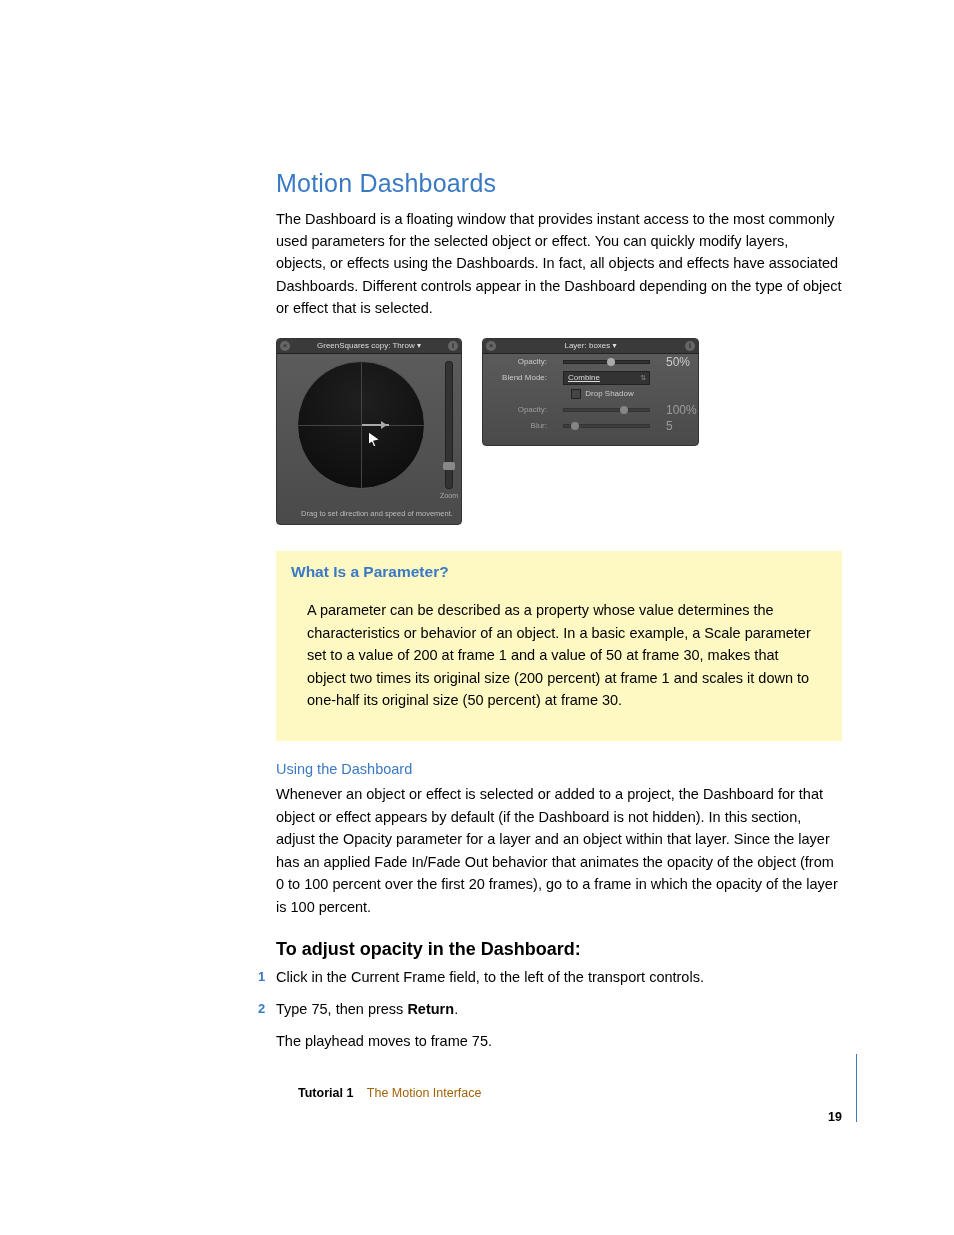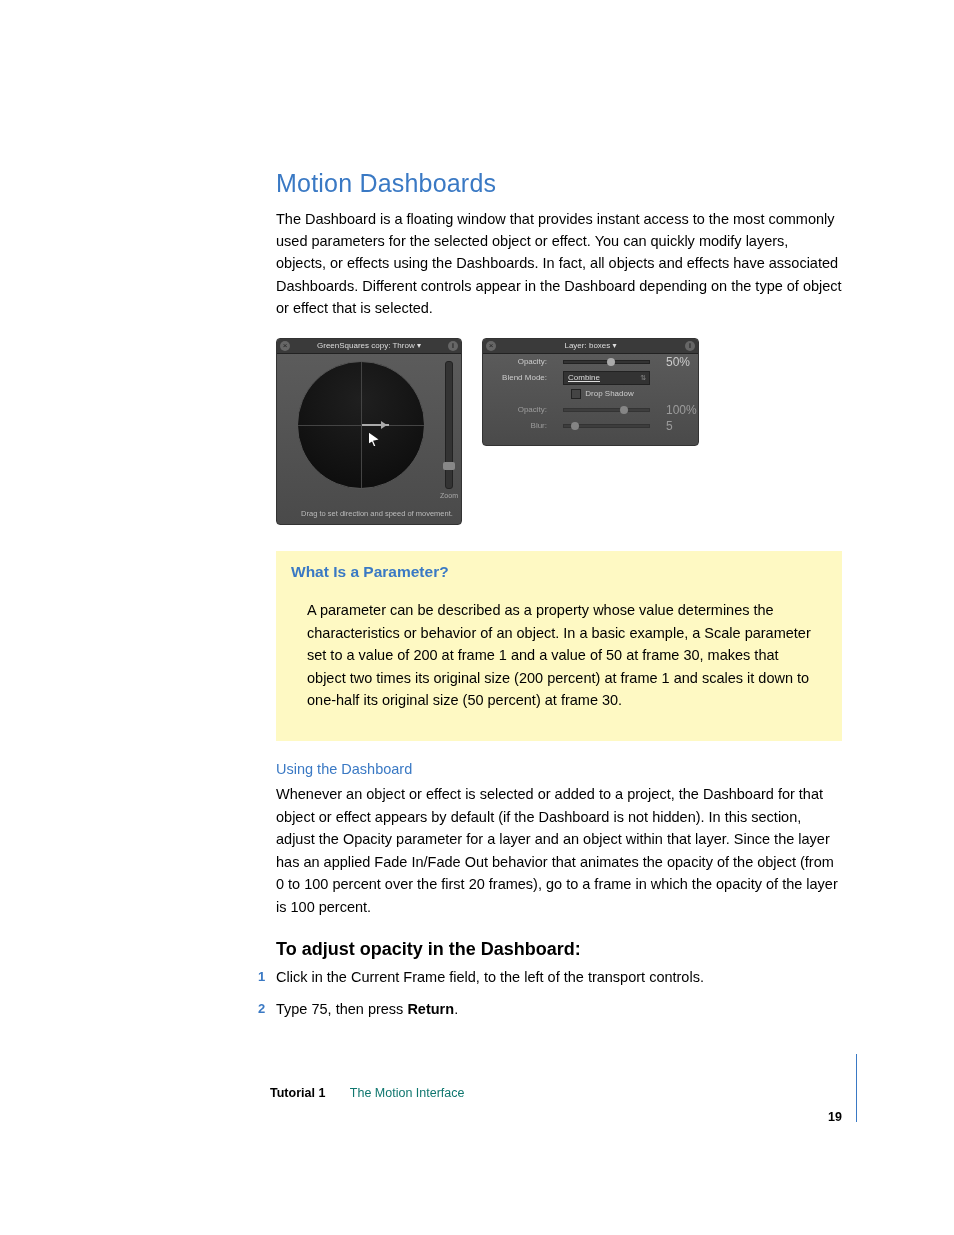--- a/index.html
+++ b/index.html
@@ -217,22 +217,22 @@
   .footer {
     position:absolute;
     left:0; right:0; bottom:88px;
     display:block;
   }
   .footer-left {
     position:absolute;
     left:270px;
     font-size:12.5px;
   }
-  .footer-left .tut { font-weight:600; }
-  .footer-left .chap { color:#0f766e; margin-left:21px;}
+  .footer-left .tut { font-weight:600;margin-left:28px; }
+  .footer-left .chap { color:#a16207; margin-left:10px;}
   .footer-right {
     position:absolute;
     right:112px;
     font-size:12.5px;
     font-weight:600;
     margin-top:24px;
   }
   .footer-bar {
     position:absolute;
     right:97px;
@@ -324,20 +324,21 @@
   <ol class="steps">
     <li>
       <span class="num">1</span>
       <span>Click in the Current Frame field, to the left of the transport controls.</span>
     </li>
     <li>
       <span class="num">2</span>
       <span>Type 75, then press <b>Return</b>.</span>
     </li>
   </ol>
+  <p class="after-step">The playhead moves to frame 75.</p>
 
   <div class="footer">
     <div class="footer-bar"></div>
     <div class="footer-left">
       <span class="tut">Tutorial 1</span>
       <span class="chap">The Motion Interface</span>
     </div>
     <div class="footer-right">19</div>
   </div>
 

